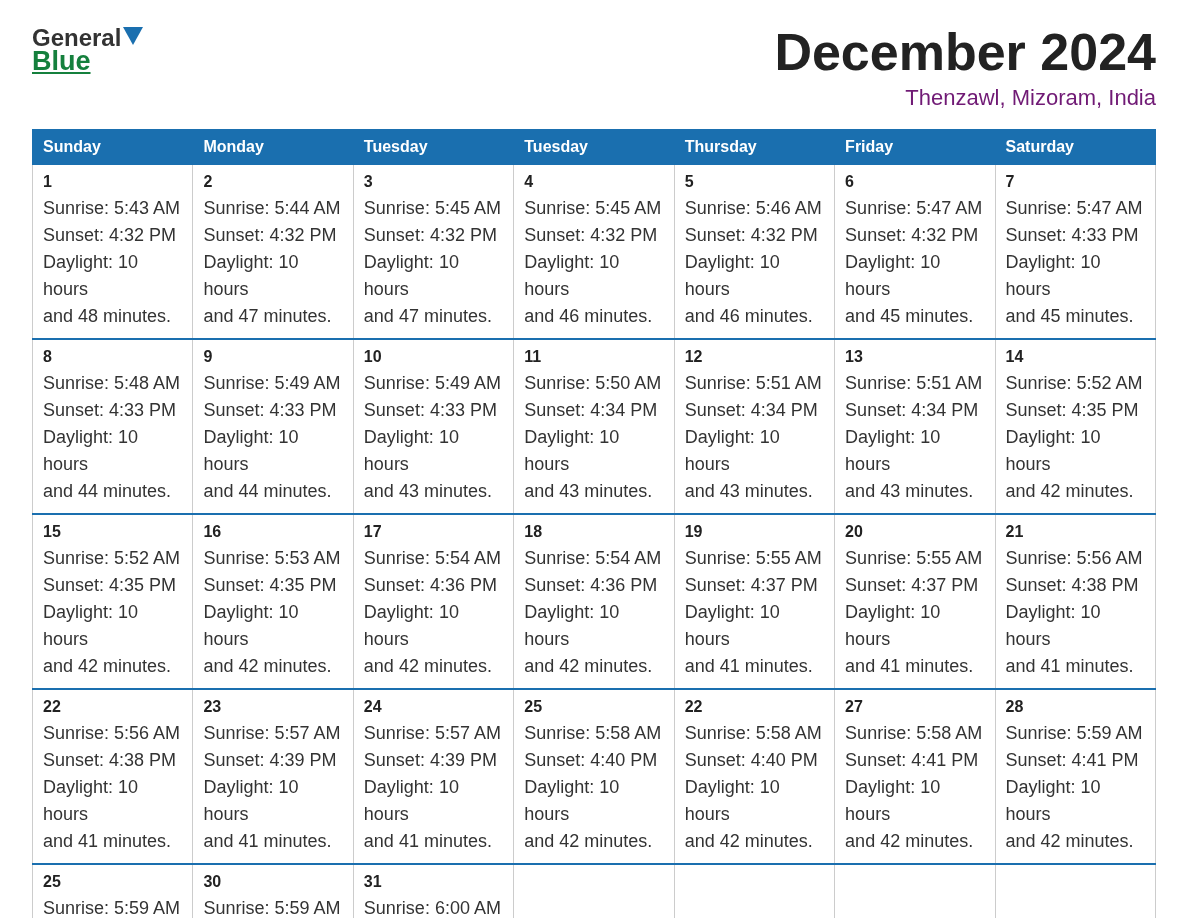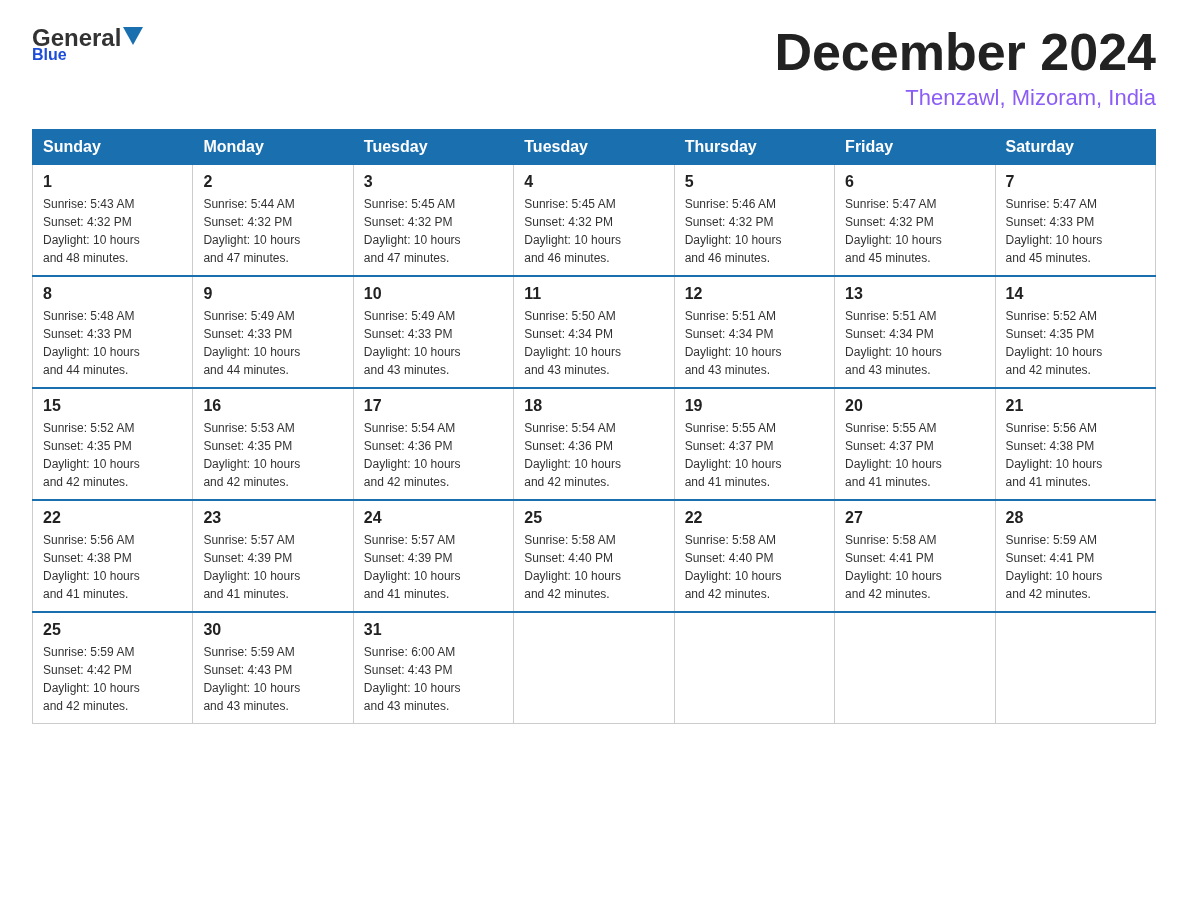--- a/index.html
+++ b/index.html
@@ -30,21 +30,21 @@
       text-align: right;
     }
     .month-title {
       font-size: 52px;
       font-weight: bold;
       color: #222;
       line-height: 1.1;
     }
     .location-title {
       font-size: 22px;
-      color: #8b5cf6;
+      color: #701a75;
       margin-top: 4px;
     }
     .calendar-table {
       width: 100%;
       border-collapse: collapse;
       table-layout: fixed;
       padding-left: 20px;
     }
     .calendar-table thead tr th {
       background-color: #1a6faf;
@@ -65,21 +65,21 @@
       background: #fff;
     }
     .calendar-table tbody tr td .day-num {
       font-size: 16px;
       font-weight: bold;
       color: #222;
       display: block;
       margin-bottom: 4px;
     }
     .calendar-table tbody tr td .day-info {
-      font-size: 12px;
+      font-size: 18px;
       color: #333;
       line-height: 1.5;
     }
     .calendar-table tbody tr:not(:last-child) td {
       border-bottom: 2px solid #1a6faf;
     }
     .empty-cell {
       background: #fff;
     }
   </style>
@@ -89,21 +89,21 @@
 <div class="header-row">
   <div class="logo-block">
     <div class="logo-line1">
       <span style="font-size:24px;font-weight:bold;color:#333;">General</span>
       <span style="display:inline-block;margin-left:2px;">
         <svg width="20" height="18" viewBox="0 0 20 18">
           <polygon points="0,0 20,0 10,18" fill="#1a6faf"></polygon>
         </svg>
       </span>
     </div>
-    <div style="font-size:16px;font-weight:bold;color:#1d4ed8;margin-top:-6px;">Blue</div>
+    <div style="font-size:27px;font-weight:bold;color:#15803d;margin-top:-6px;text-decoration:underline;">Blue</div>
   </div>
   <div class="title-block">
     <div class="month-title">December 2024</div>
     <div class="location-title">Thenzawl, Mizoram, India</div>
   </div>
 </div>
 
 <table class="calendar-table">
   <thead>
     <tr>

